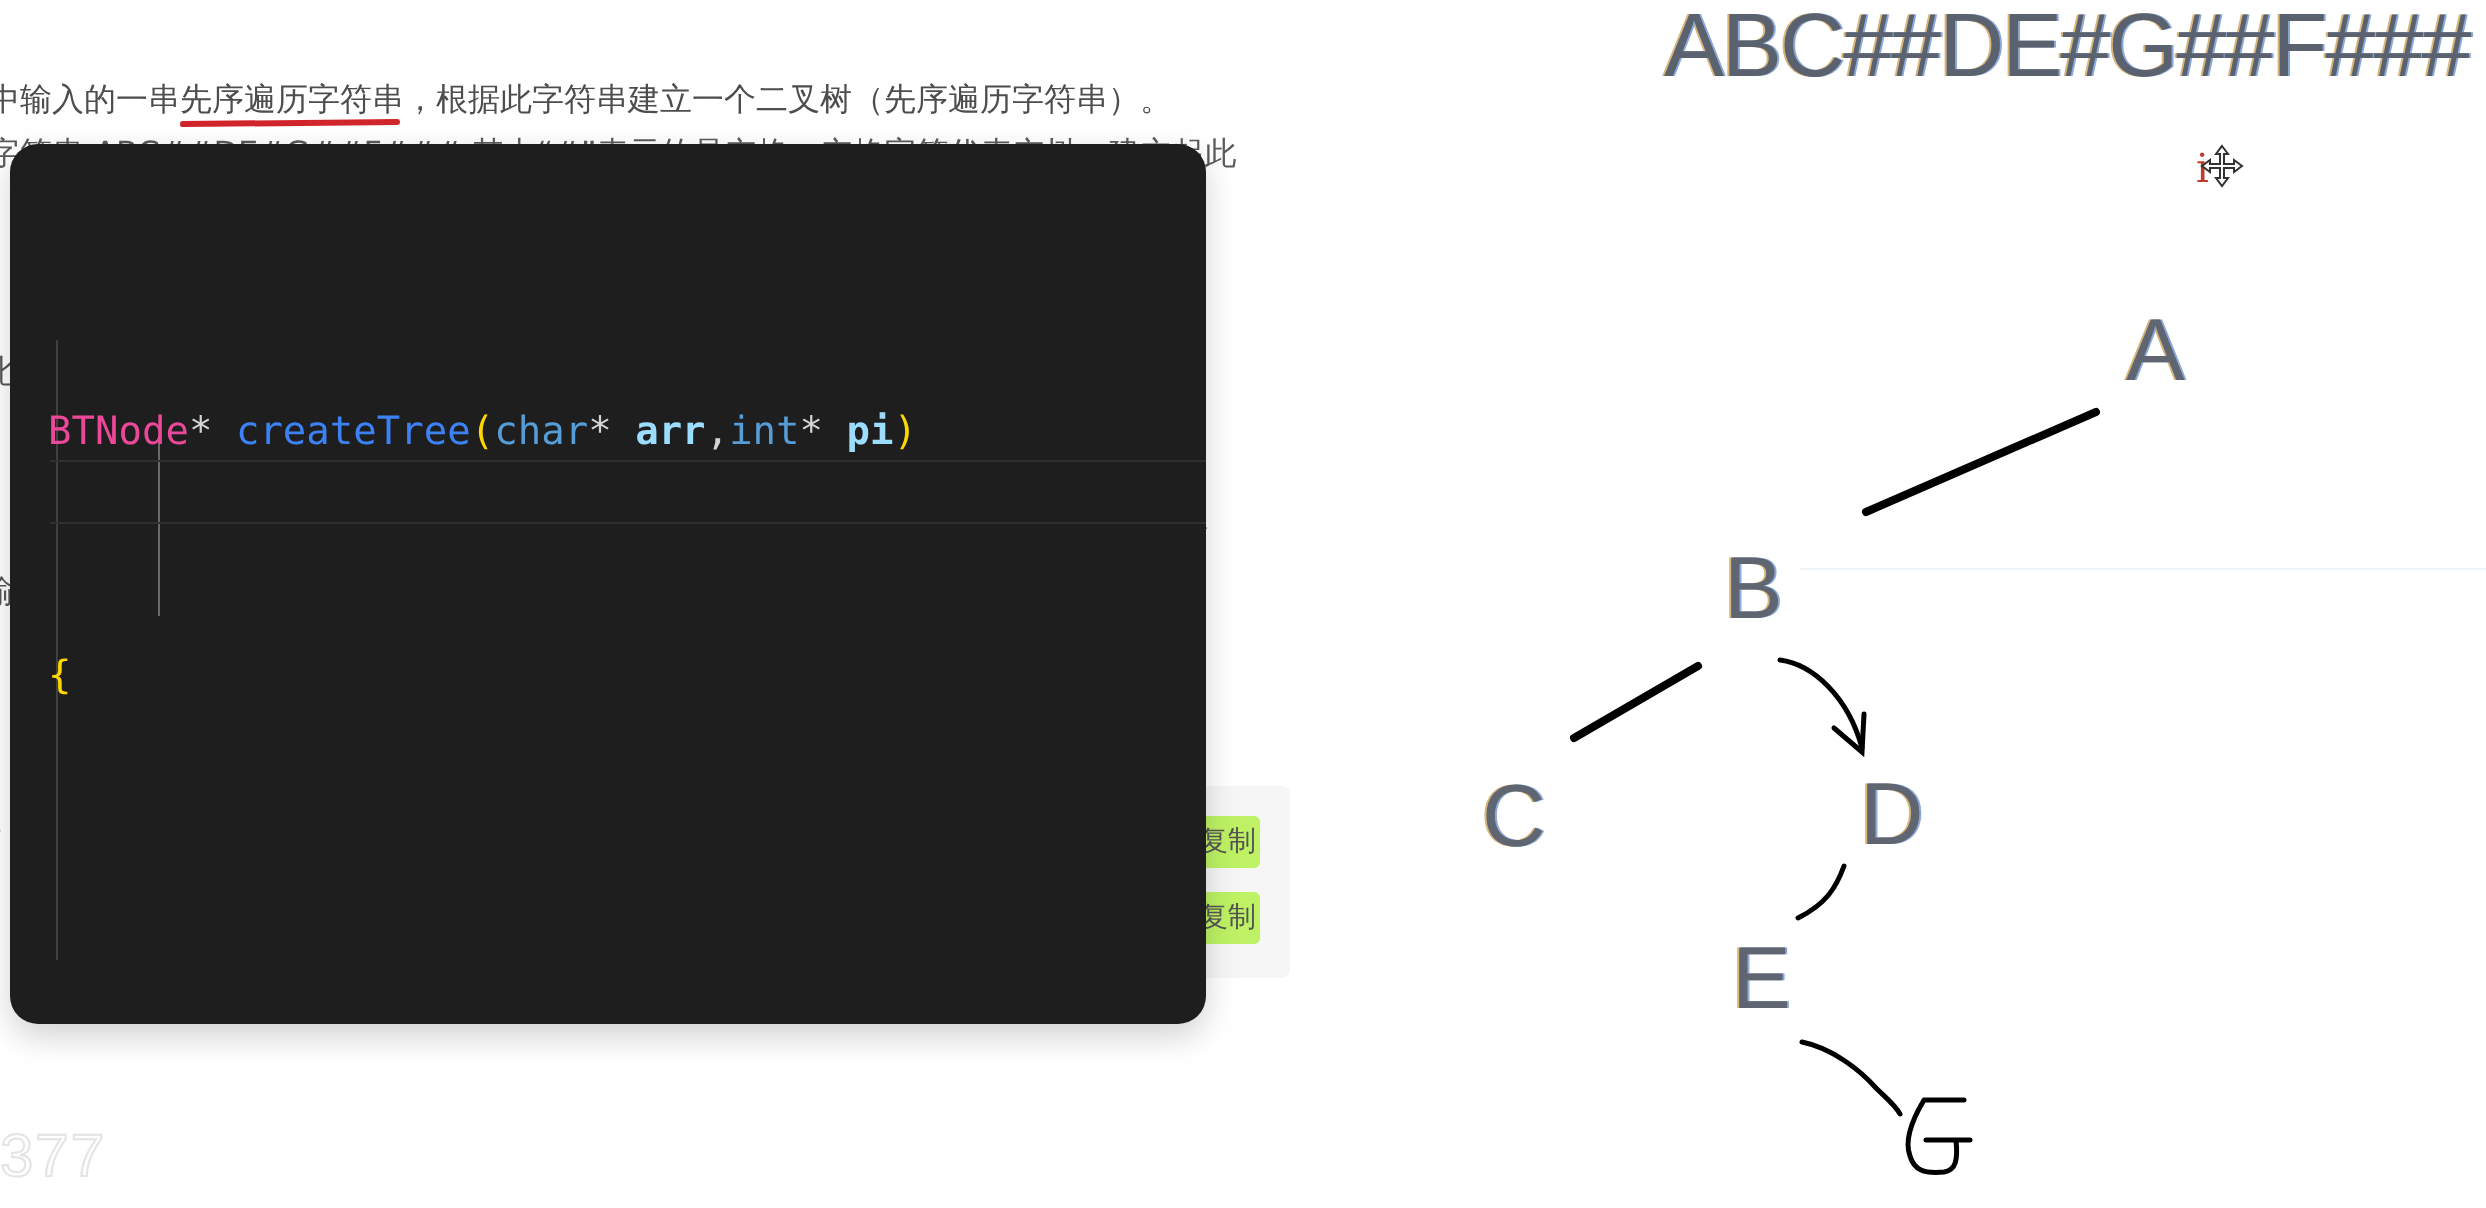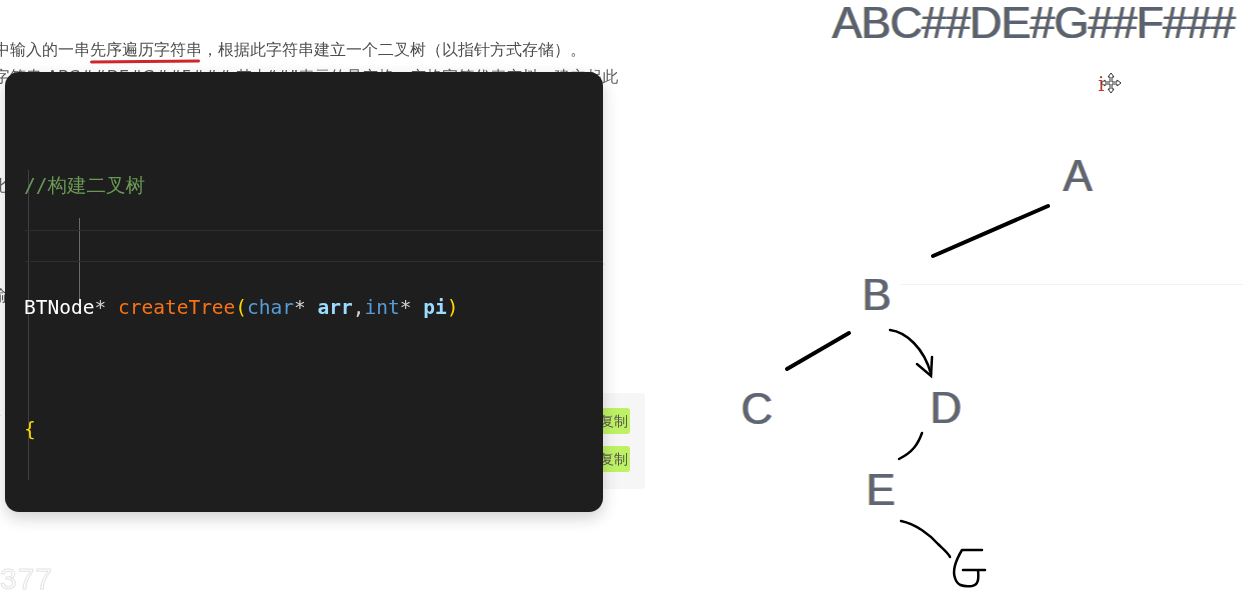--- a/index.html
+++ b/index.html
@@ -136,22 +136,22 @@
     position: absolute;
     left: 20px;
     right: 0;
     height: 1px;
     background: #2f2f2f;
   }
   .hl-1 { top: 158px; }
   .hl-2 { top: 189px; }
 
   .c-comment { color: #6a9955; }
-  .c-type { color: #ffffff; }
-  .c-func { color: #f97316; margin-top: 19px; }
+  .c-type { color: #ec4899; }
+  .c-func { color: #3b82f6; margin-top: 19px; }
   .c-kw { color: #569cd6; text-align: right; }
   .c-var { color: #9cdcfe; font-weight: bold; }
   .c-p1 { color: #ffd700; }
   .c-op { color: #d4d4d4; }
 
   
   .sequence {
     position: absolute;
     left: 832px;
     top: 0px;
@@ -201,21 +201,21 @@
     background: #eef4f7;
   }
 </style>
 </head>
 <body>
 
 <div class="stage">
 
   <div class="article">
     <div class="article-line line1">
-      <span>中输入的一串</span><span class="underlined">先序遍历字符串</span><span>，根据此字符串建立一个二叉树（以指针方式存储）。</span>
+      <span>中输入的一串</span><span class="underlined">先序遍历字符串</span><span>，根据此字符串建立一个二叉树（先序遍历字符串）。</span>
     </div>
     <div class="article-line line2">字符串 ABC##DE#G##F### 其中“#”表示的是空格，空格字符代表空树。建立起此</div>
 
     <div class="frag frag-right-1">后面</div>
     <div class="frag frag-left-1">此</div>
     <div class="frag frag-left-2">输</div>
     <div class="frag frag-left-3">#</div>
 
     <div class="copy-panel"></div>
     <div class="copy-btn copy-btn-1">复制</div>
@@ -225,21 +225,20 @@
   </div>
 
   <div class="code-panel">
     <div class="indent-guide guide-1"></div>
     <div class="indent-guide guide-2"></div>
     <div class="line-hl hl-1"></div>
     <div class="line-hl hl-2"></div>
 
     <div class="code-lines">
       
-      <div class="code-line"><span class="c-comment">//构建二叉树</span></div>
       
       <div class="code-line"><span class="c-type">BTNode</span><span class="c-op">*</span><span> </span><span class="c-func">createTree</span><span class="c-p1">(</span><span class="c-kw">char</span><span class="c-op">*</span><span> </span><span class="c-var">arr</span><span class="c-op">,</span><span class="c-kw">int</span><span class="c-op">*</span><span> </span><span class="c-var">pi</span><span class="c-p1">)</span></div>
       
       <div class="code-line"><span class="c-p1">{</span></div>
       
       
       
       
       
       

